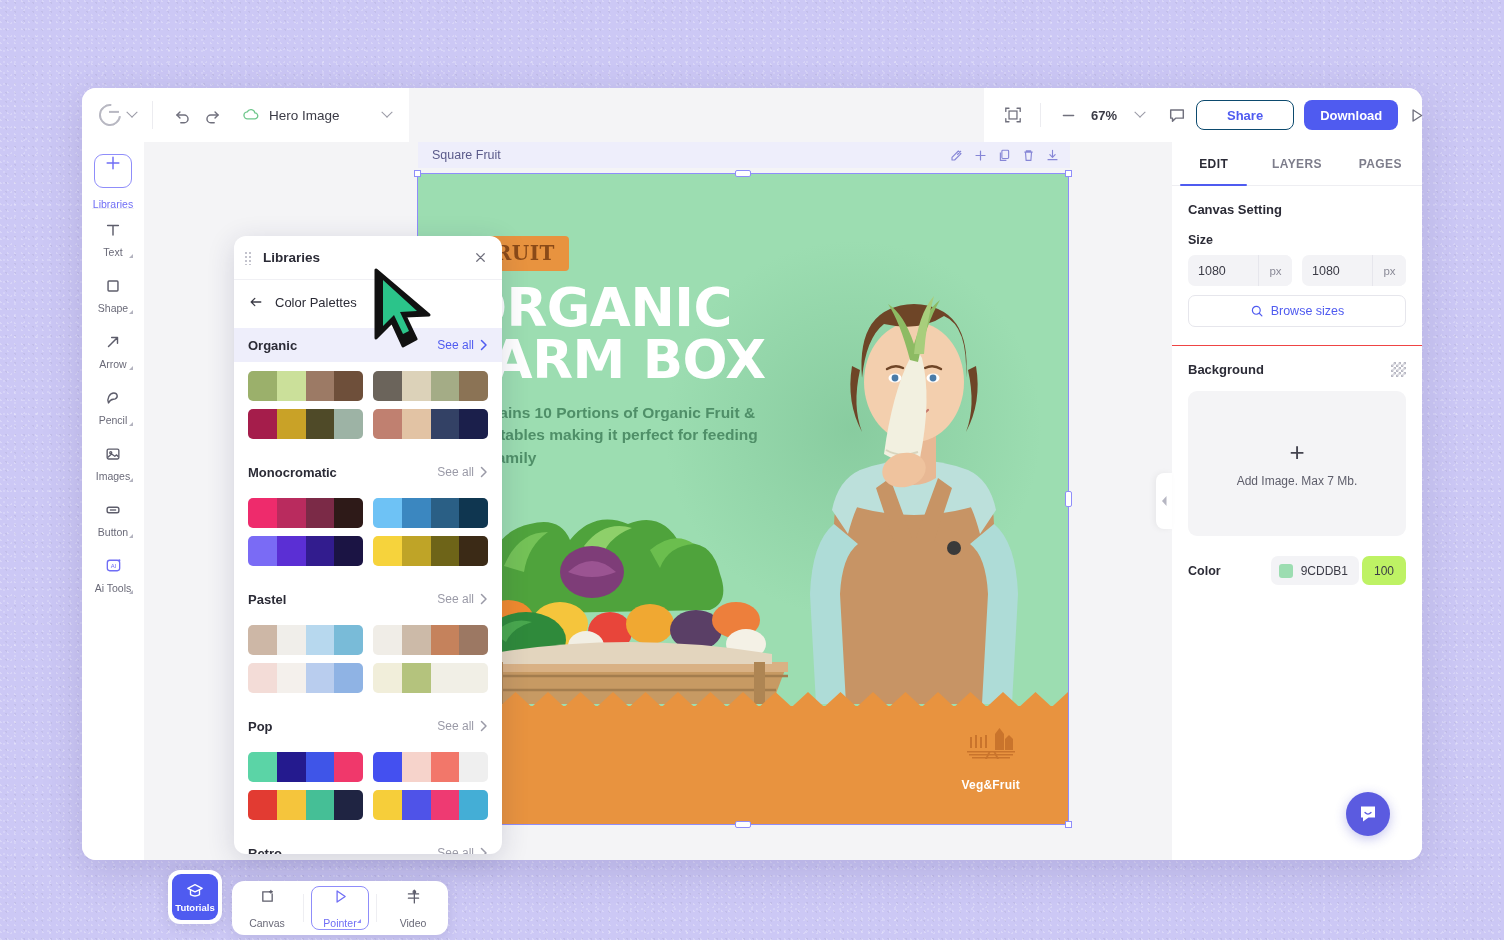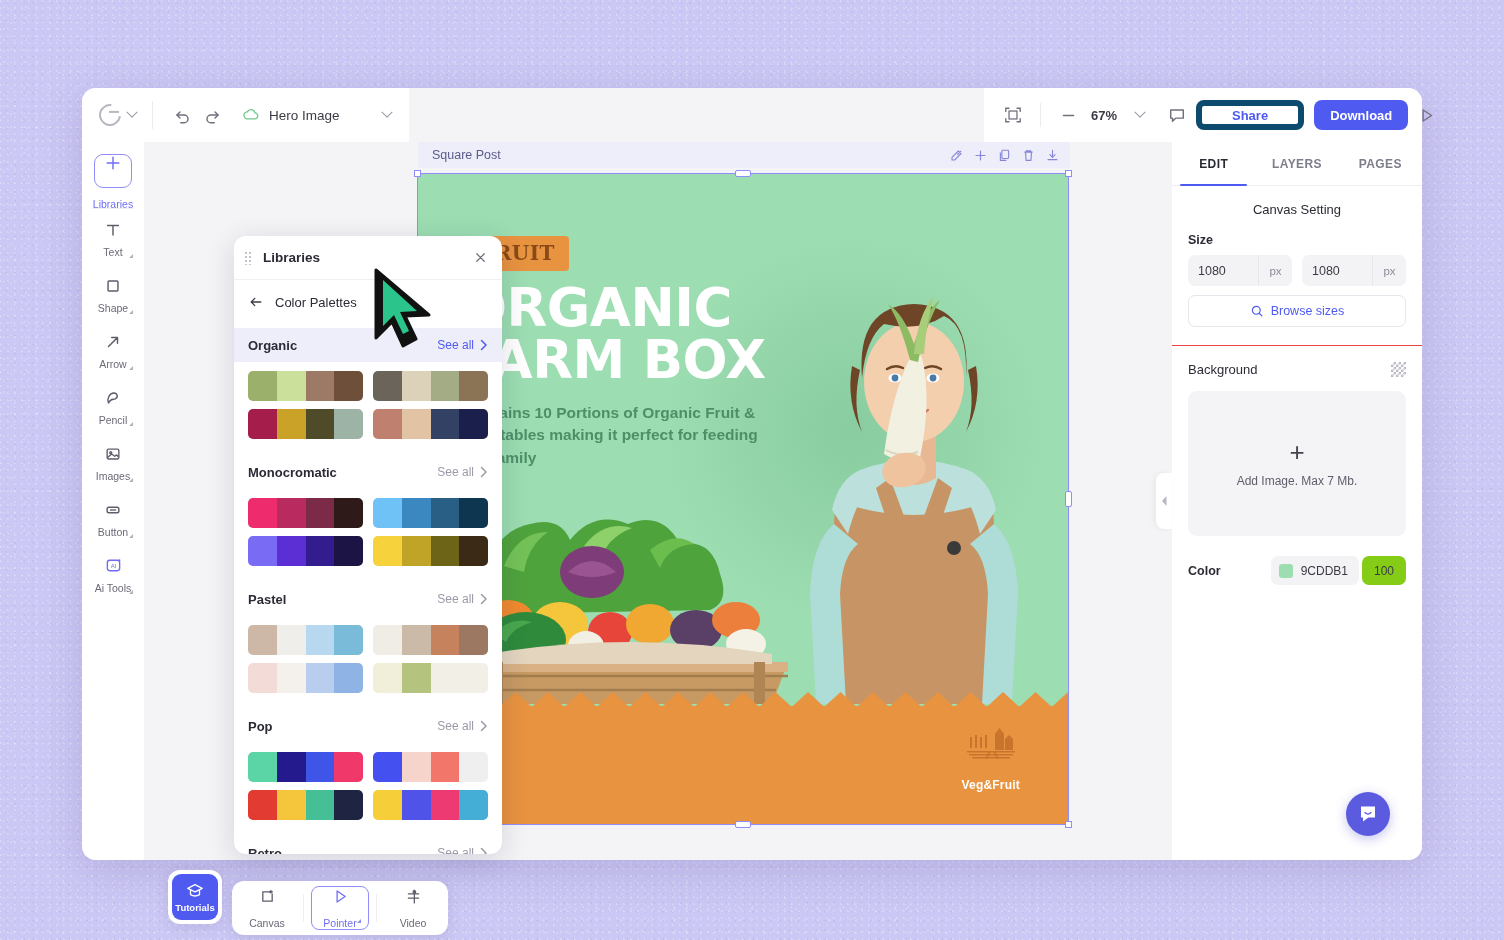--- a/index.html
+++ b/index.html
@@ -90,21 +90,21 @@
   .tb-right {
     position: absolute; right: 0; top: 0;
     width: 272px; height: 54px;
     background: #fff;
     border-radius: 0 14px 0 0;
     display: flex; align-items: center; gap: 10px;
     padding-left: 18px;
   }
   .btn-share {
     height: 30px; padding: 0 30px; border-radius: 8px;
-    border: 6px solid #0c4a6e; background: #fff;
+    border: 1px solid #0c4a6e; background: #fff;
     color: #4f5bf0; font-size: 13px; font-weight: 700;
     display: flex; align-items: center; cursor: pointer;
   }
   .btn-download {
     height: 30px; padding: 0 16px; border-radius: 8px;
     background: #4f5bf0; border: none; color: #fff;
     font-size: 13px; font-weight: 700;
     display: flex; align-items: center; cursor: pointer;
   }
 
@@ -224,21 +224,21 @@
     font-size: 12px; font-weight: 700; letter-spacing: .4px;
     color: #7d7d8b; cursor: pointer; position: relative;
   }
   .tab.active { color: #2b2b36; }
   .tab.active::after {
     content: ""; position: absolute; left: 8px; right: 8px; bottom: -1px;
     height: 2.5px; background: #4f5bf0; border-radius: 2px;
   }
   .sec { padding: 16px 16px 18px; }
   .sec + .sec { border-top: 1px solid #ef4444; }
-  .sec-title { font-size: 13px; font-weight: 400; color: #2b2b36; text-align: center; }
+  .sec-title { font-size: 13px; font-weight: 700; color: #2b2b36; }
   .lbl-sm { font-size: 12.5px; font-weight: 700; color: #2b2b36; margin: 16px 0 8px; }
   .size-row { display: flex; gap: 10px; }
   .num-field {
     flex: 1; height: 31px; background: #f3f3f6; border-radius: 7px;
     display: flex; align-items: center; overflow: hidden;
   }
   .num-field input {
     flex: 1; border: none; background: transparent; outline: none;
     font-size: 12.5px; color: #3b3b46; padding-left: 10px;
     font-family: "Liberation Sans", sans-serif; width: 100%;
@@ -271,21 +271,21 @@
   .dz-txt { font-size: 12px; color: #5e5e6b; }
   .color-row { display: flex; align-items: center; gap: 3px; margin-top: 20px; }
   .color-lbl { font-size: 12.5px; font-weight: 700; color: #2b2b36; flex: 1; }
   .hex-field {
     height: 29px; padding: 0 11px 0 8px; background: #f3f3f6; border-radius: 7px;
     display: flex; align-items: center; gap: 8px; cursor: pointer;
   }
   .sw { width: 14px; height: 14px; border-radius: 3px; }
   .hex-val { font-size: 12px; color: #3b3b46; }
   .alpha-field {
-    height: 29px; width: 44px; background: #84cc16; border-radius: 7px;
+    height: 29px; width: 44px; background: #bef264; border-radius: 7px;
     display: flex; align-items: center; justify-content: center;
     font-size: 12px; color: #3b3b46; cursor: pointer;
   }
   .collapse-tab {
     position: absolute; left: -16px; top: 50%; margin-top: -28px;
     width: 16px; height: 56px; background: #fff;
     border-radius: 8px 0 0 8px;
     display: flex; align-items: center; justify-content: center;
     cursor: pointer; box-shadow: -2px 0 6px rgba(0,0,0,.05);
   }
@@ -539,21 +539,21 @@
           </svg>
       </span>
       <span class="lbl">Ai Tools</span>
       <span class="corner"></span>
     </div>
   </div>
 
   <div class="stage">
 
     <div class="frame-label-bar">
-      <span class="frame-label">Square Post</span>
+      <span class="frame-label">Square Fruit</span>
       <span class="frame-acts">
         <svg width="15" height="15" viewBox="0 0 20 20" fill="none" stroke="currentColor" stroke-width="1.5" stroke-linejoin="round">
             <path d="M16 4 L11 9 M4 16 V12.5 L12.5 4 L16 7.5 L7.5 16 Z"></path>
           </svg>
         <svg width="15" height="15" viewBox="0 0 20 20" stroke="currentColor" stroke-width="1.6" stroke-linecap="round">
             <path d="M10 4 V16 M4 10 H16"></path>
           </svg>
         <svg width="15" height="15" viewBox="0 0 20 20" fill="none" stroke="currentColor" stroke-width="1.5" stroke-linejoin="round">
             <rect x="6.5" y="3" width="9" height="11" rx="1.2"></rect>
             <path d="M4.5 6 V16.5 h8"></path>

